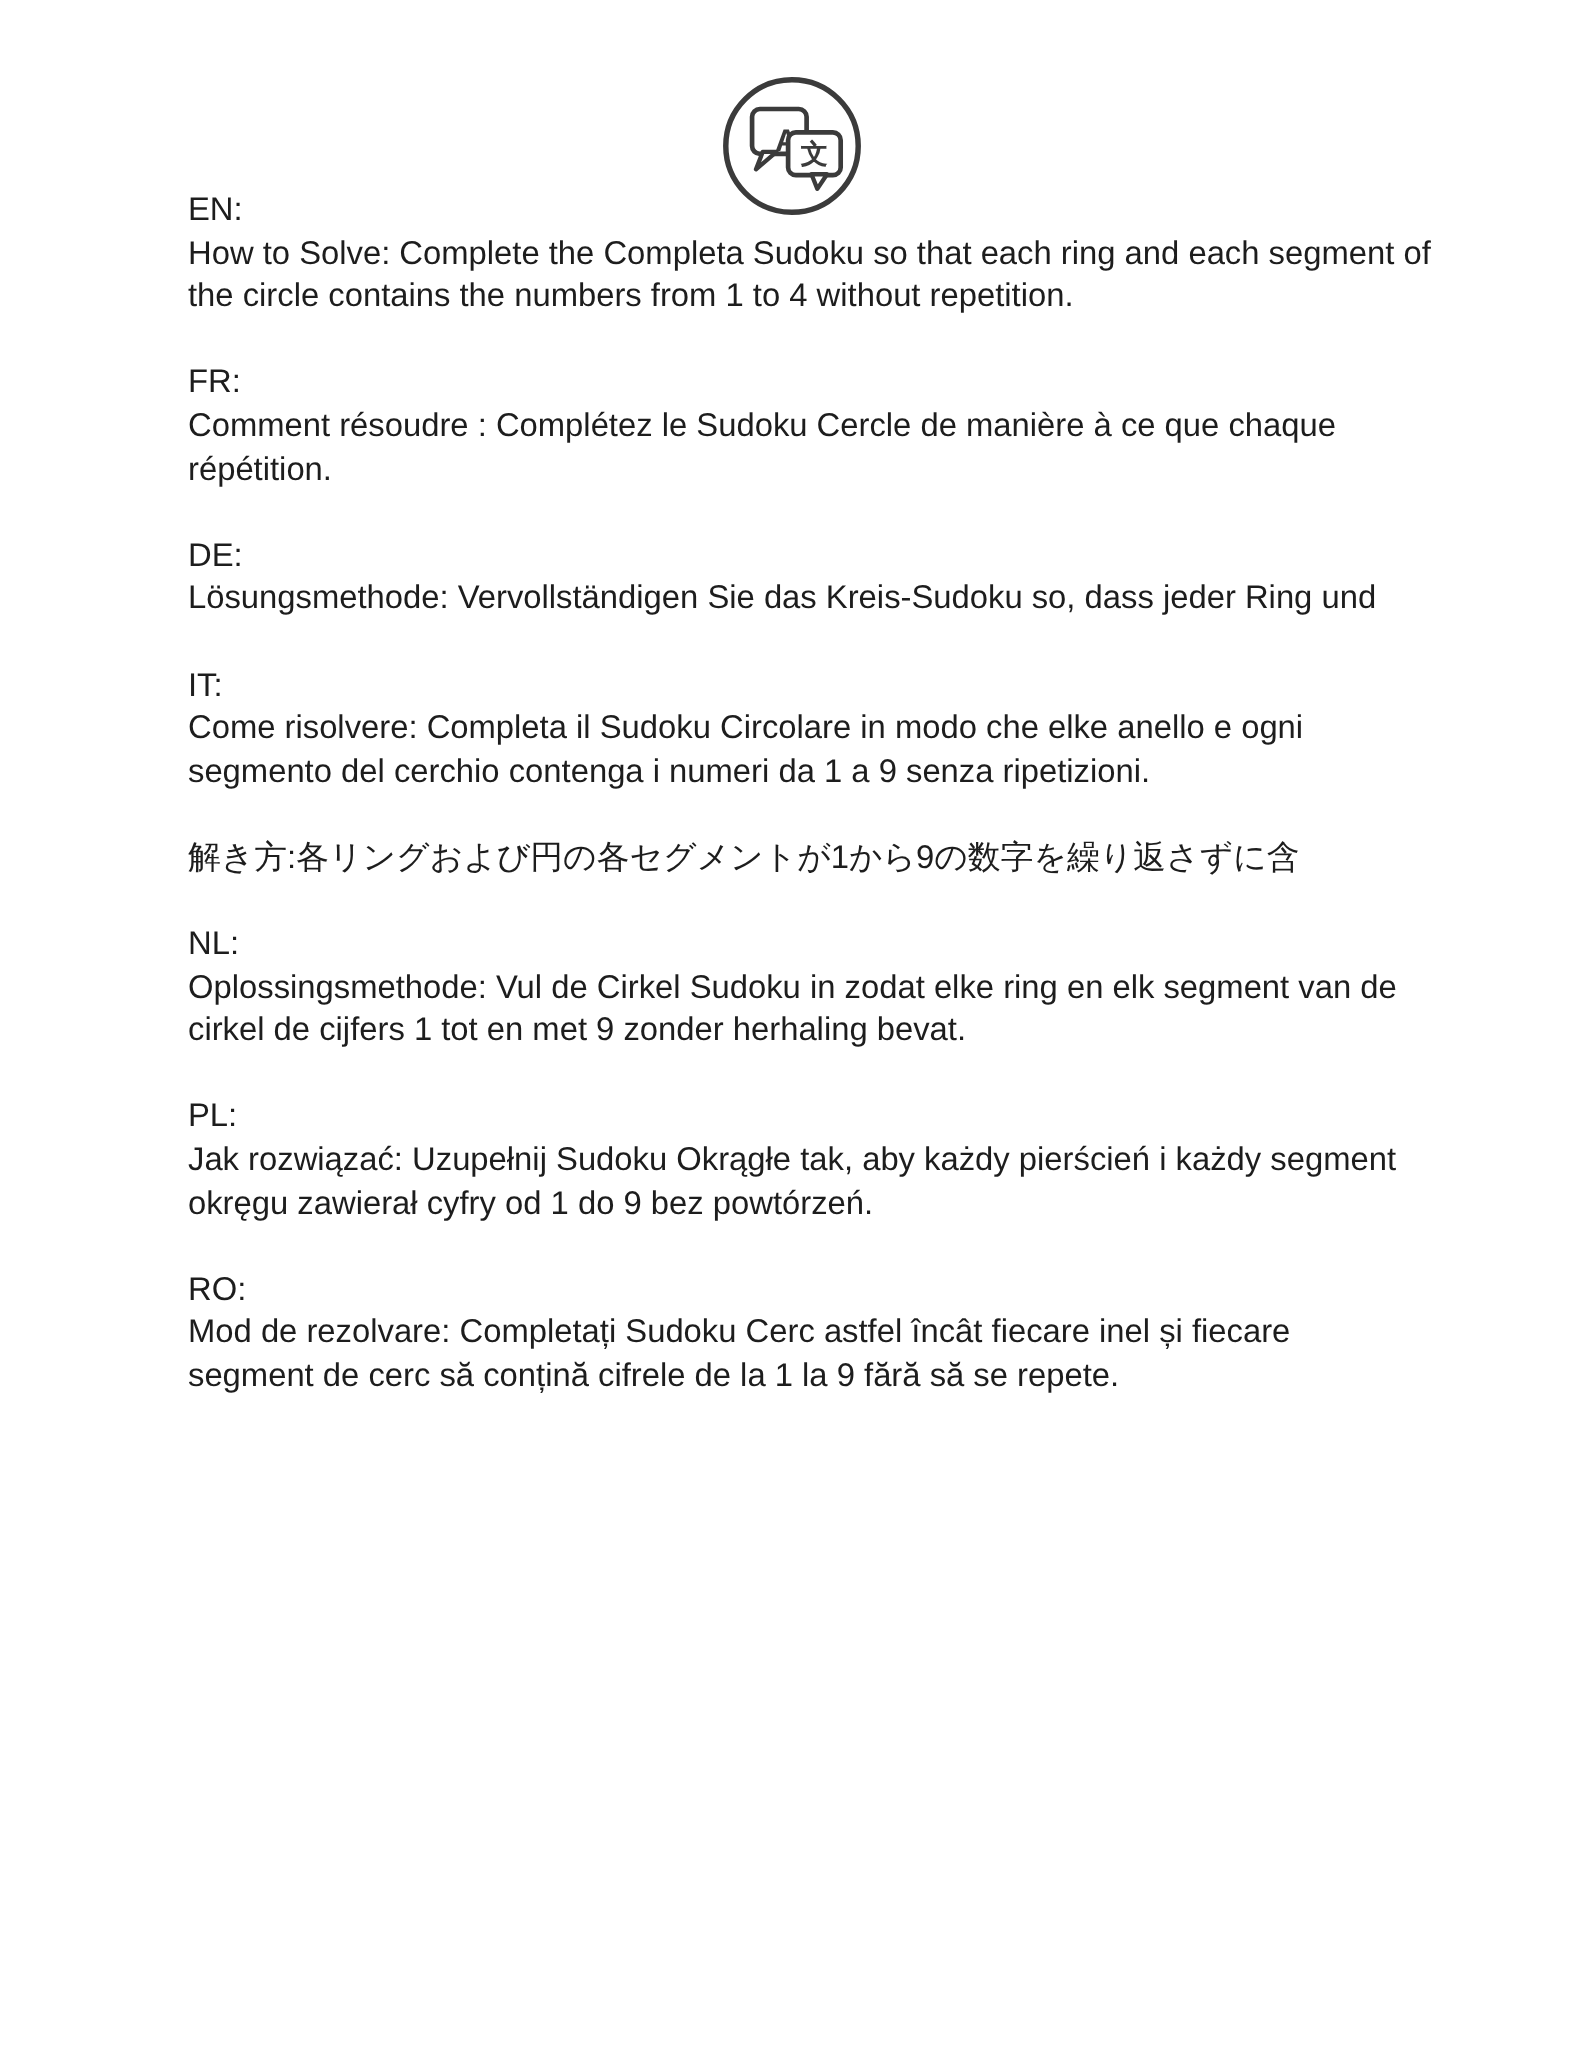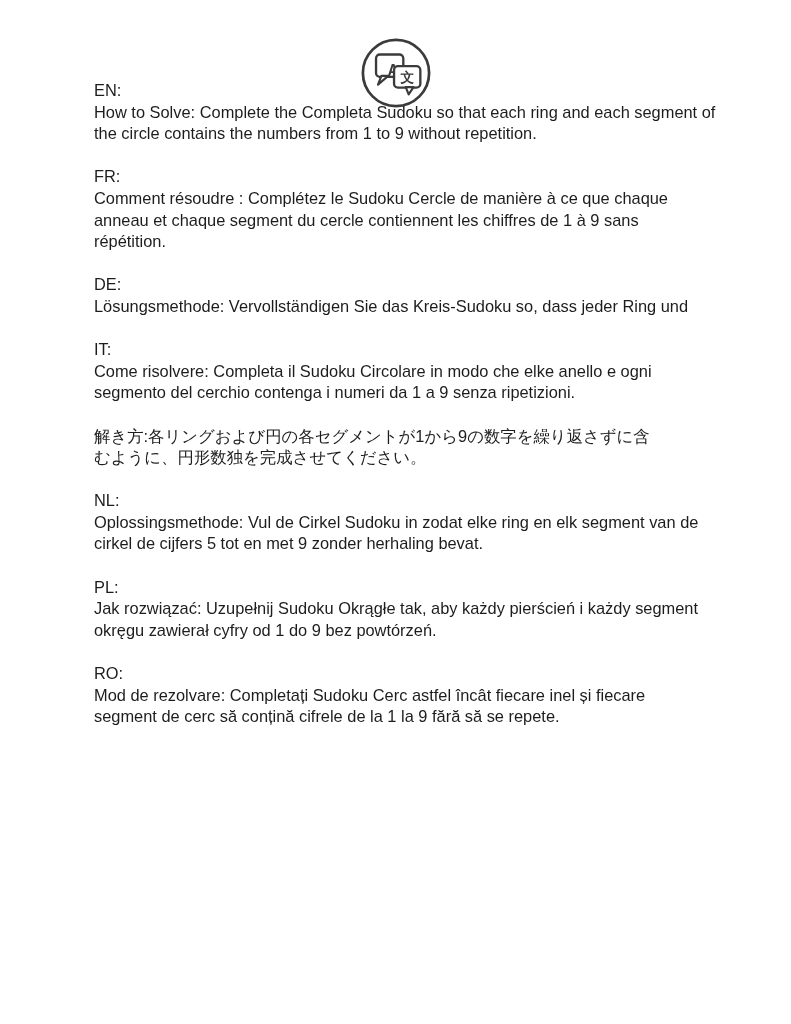--- a/index.html
+++ b/index.html
@@ -21,21 +21,21 @@
     top: 36px;
     left: 50%;
     transform: translateX(-50%);
     width: 74px;
     height: 74px;
   }
   .icon-wrap svg { display: block; width: 74px; height: 74px; }
   .content {
     position: absolute;
     left: 94px;
-    top: 80px;
+    top: 95px;
     width: 672px;
   }
   .lang-block {
     margin: 0 0 21.6px 0;
   }
   .lang-code,
   .line {
     font-size: 16.4px;
     line-height: 21.6px;
     font-weight: 400;
@@ -61,52 +61,50 @@
         <text x="49.5" y="42.8" text-anchor="middle" dominant-baseline="middle" font-family="DejaVu Sans, sans-serif" font-size="14" font-weight="bold" fill="#3b3b3b">文</text>
       </g>
     </svg>
   </div>
 
   <main class="content">
 
     <section class="lang-block">
       <div class="lang-code">EN:</div>
       <div class="line">How to Solve: Complete the Completa Sudoku so that each ring and each segment of</div>
-      <div class="line">the circle contains the numbers from 1 to 9 without repetition.</div>
+      <div class="line">the circle contains the numbers from 1 to 4 without repetition.</div>
     </section>
 
 
     <section class="lang-block">
       <div class="lang-code">FR:</div>
       <div class="line">Comment résoudre : Complétez le Sudoku Cercle de manière à ce que chaque</div>
-      <div class="line">anneau et chaque segment du cercle contiennent les chiffres de 1 à 9 sans</div>
       <div class="line">répétition.</div>
     </section>
 
     <section class="lang-block">
       <div class="lang-code">DE:</div>
       <div class="line">Lösungsmethode: Vervollständigen Sie das Kreis-Sudoku so, dass jeder Ring und</div>
     </section>
 
     <section class="lang-block">
       <div class="lang-code">IT:</div>
       <div class="line">Come risolvere: Completa il Sudoku Circolare in modo che elke anello e ogni</div>
       <div class="line">segmento del cerchio contenga i numeri da 1 a 9 senza ripetizioni.</div>
     </section>
 
     <section class="lang-block">
       <div class="line">解き方:各リングおよび円の各セグメントが1から9の数字を繰り返さずに含</div>
-      <div class="line">むように、円形数独を完成させてください。</div>
     </section>
 
 
     <section class="lang-block">
       <div class="lang-code">NL:</div>
       <div class="line">Oplossingsmethode: Vul de Cirkel Sudoku in zodat elke ring en elk segment van de</div>
-      <div class="line">cirkel de cijfers 5 tot en met 9 zonder herhaling bevat.</div>
+      <div class="line">cirkel de cijfers 1 tot en met 9 zonder herhaling bevat.</div>
     </section>
 
     <section class="lang-block">
       <div class="lang-code">PL:</div>
       <div class="line">Jak rozwiązać: Uzupełnij Sudoku Okrągłe tak, aby każdy pierścień i każdy segment</div>
       <div class="line">okręgu zawierał cyfry od 1 do 9 bez powtórzeń.</div>
     </section>
 
     <section class="lang-block">
       <div class="lang-code">RO:</div>

